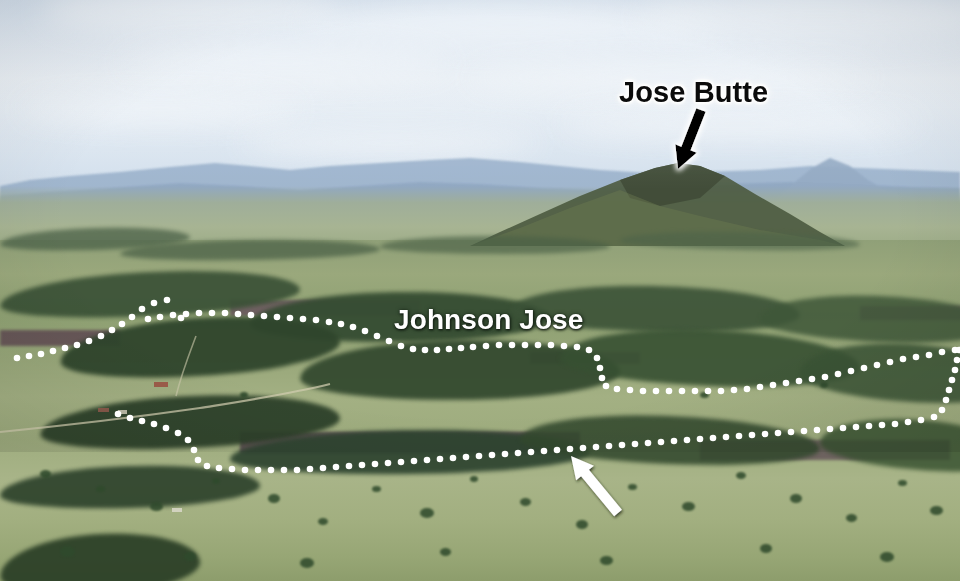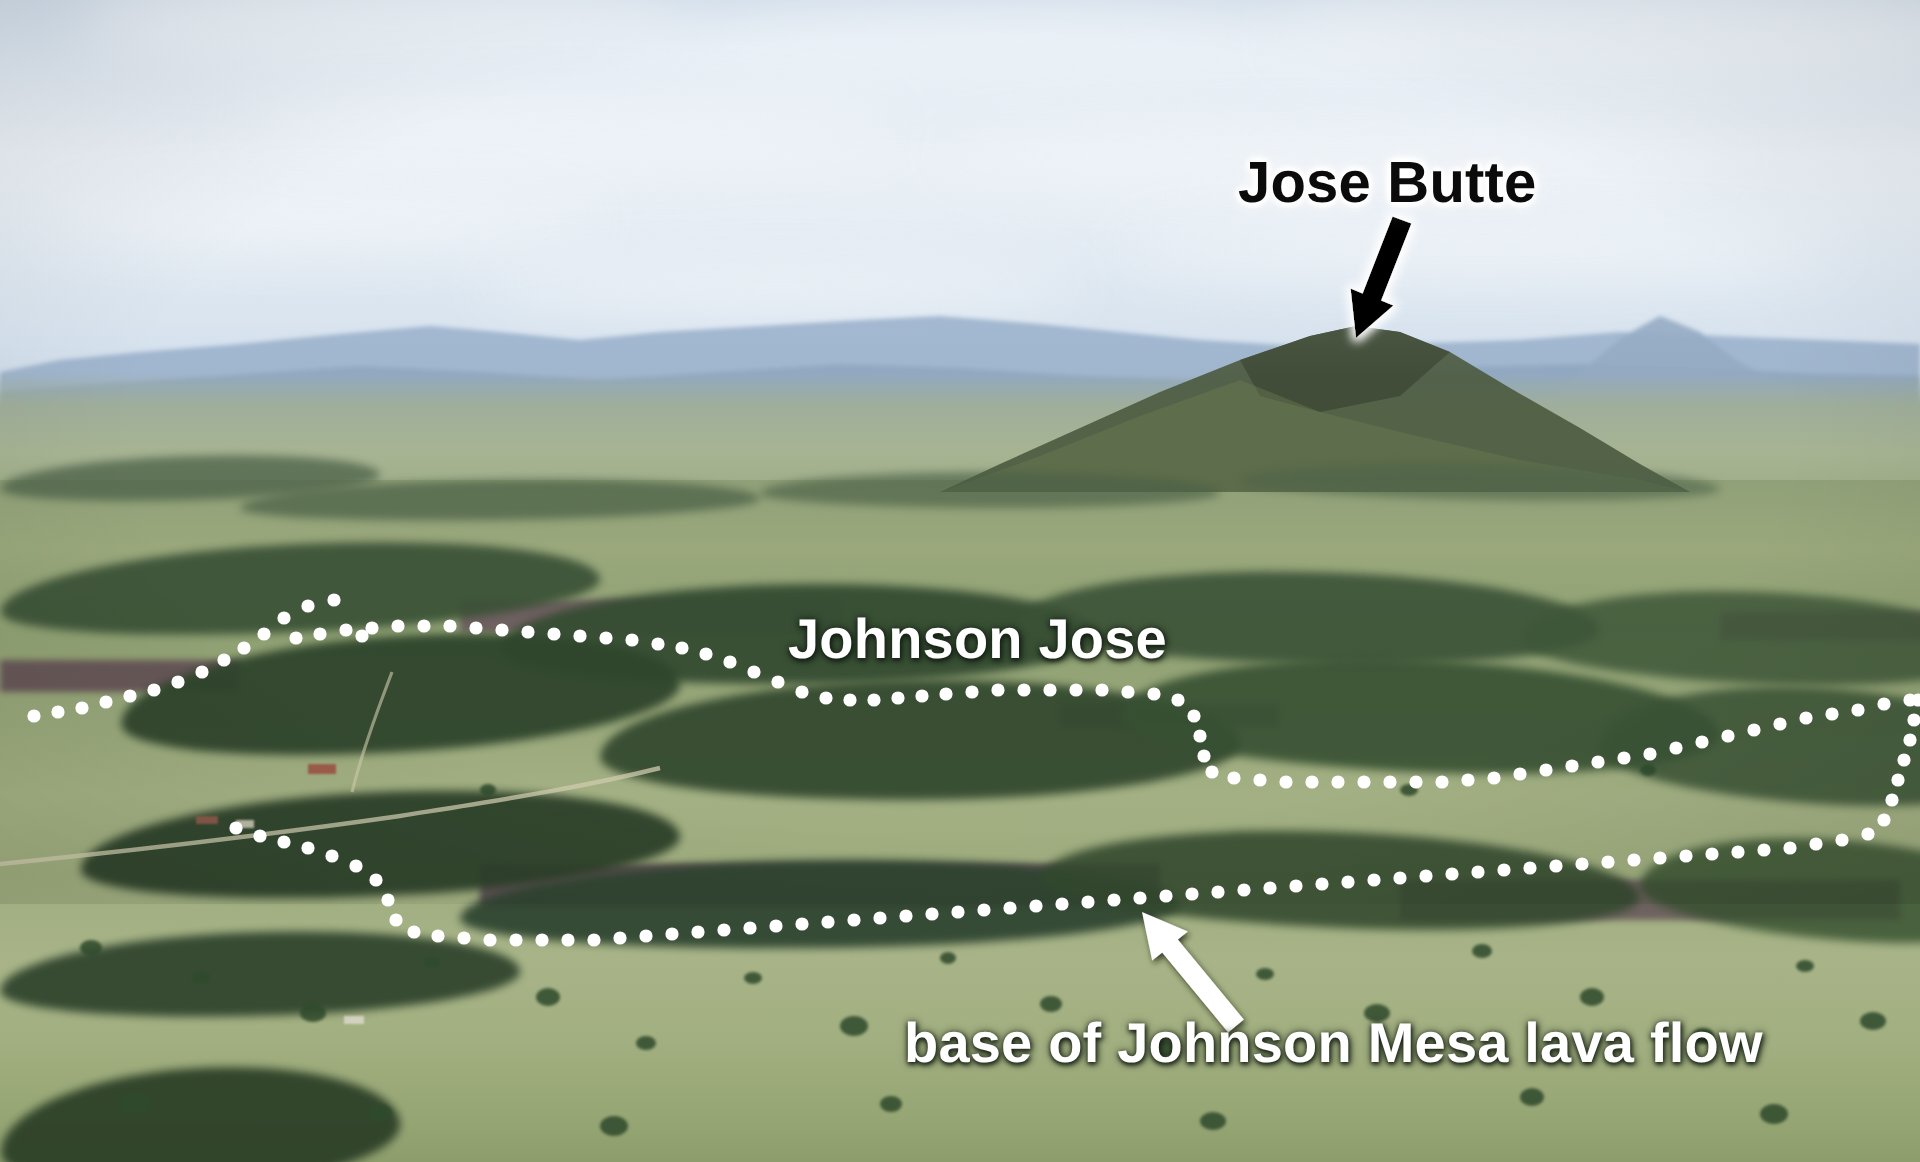--- a/index.html
+++ b/index.html
@@ -395,15 +395,14 @@
         </g>
       <g id="arrow-lava">
           <polygon points="621.9,509.8 588.9,469.8 593.9,465.7 571.0,456.0 576.1,480.3 581.1,476.2 614.1,516.2" fill="#ffffff" filter="url(#dshadow)"></polygon>
         </g>
     </svg>
 
     <div class="label label-dark" id="label-jose-butte">Jose Butte</div>
 
     <div class="label label-light" id="label-johnson-mesa">Johnson Jose</div>
 
-    <div class="label label-light" id="label-lava-base">base of Johnson Mesa lava flow</div>
   </div>
 </div>
 
 </body></html>

